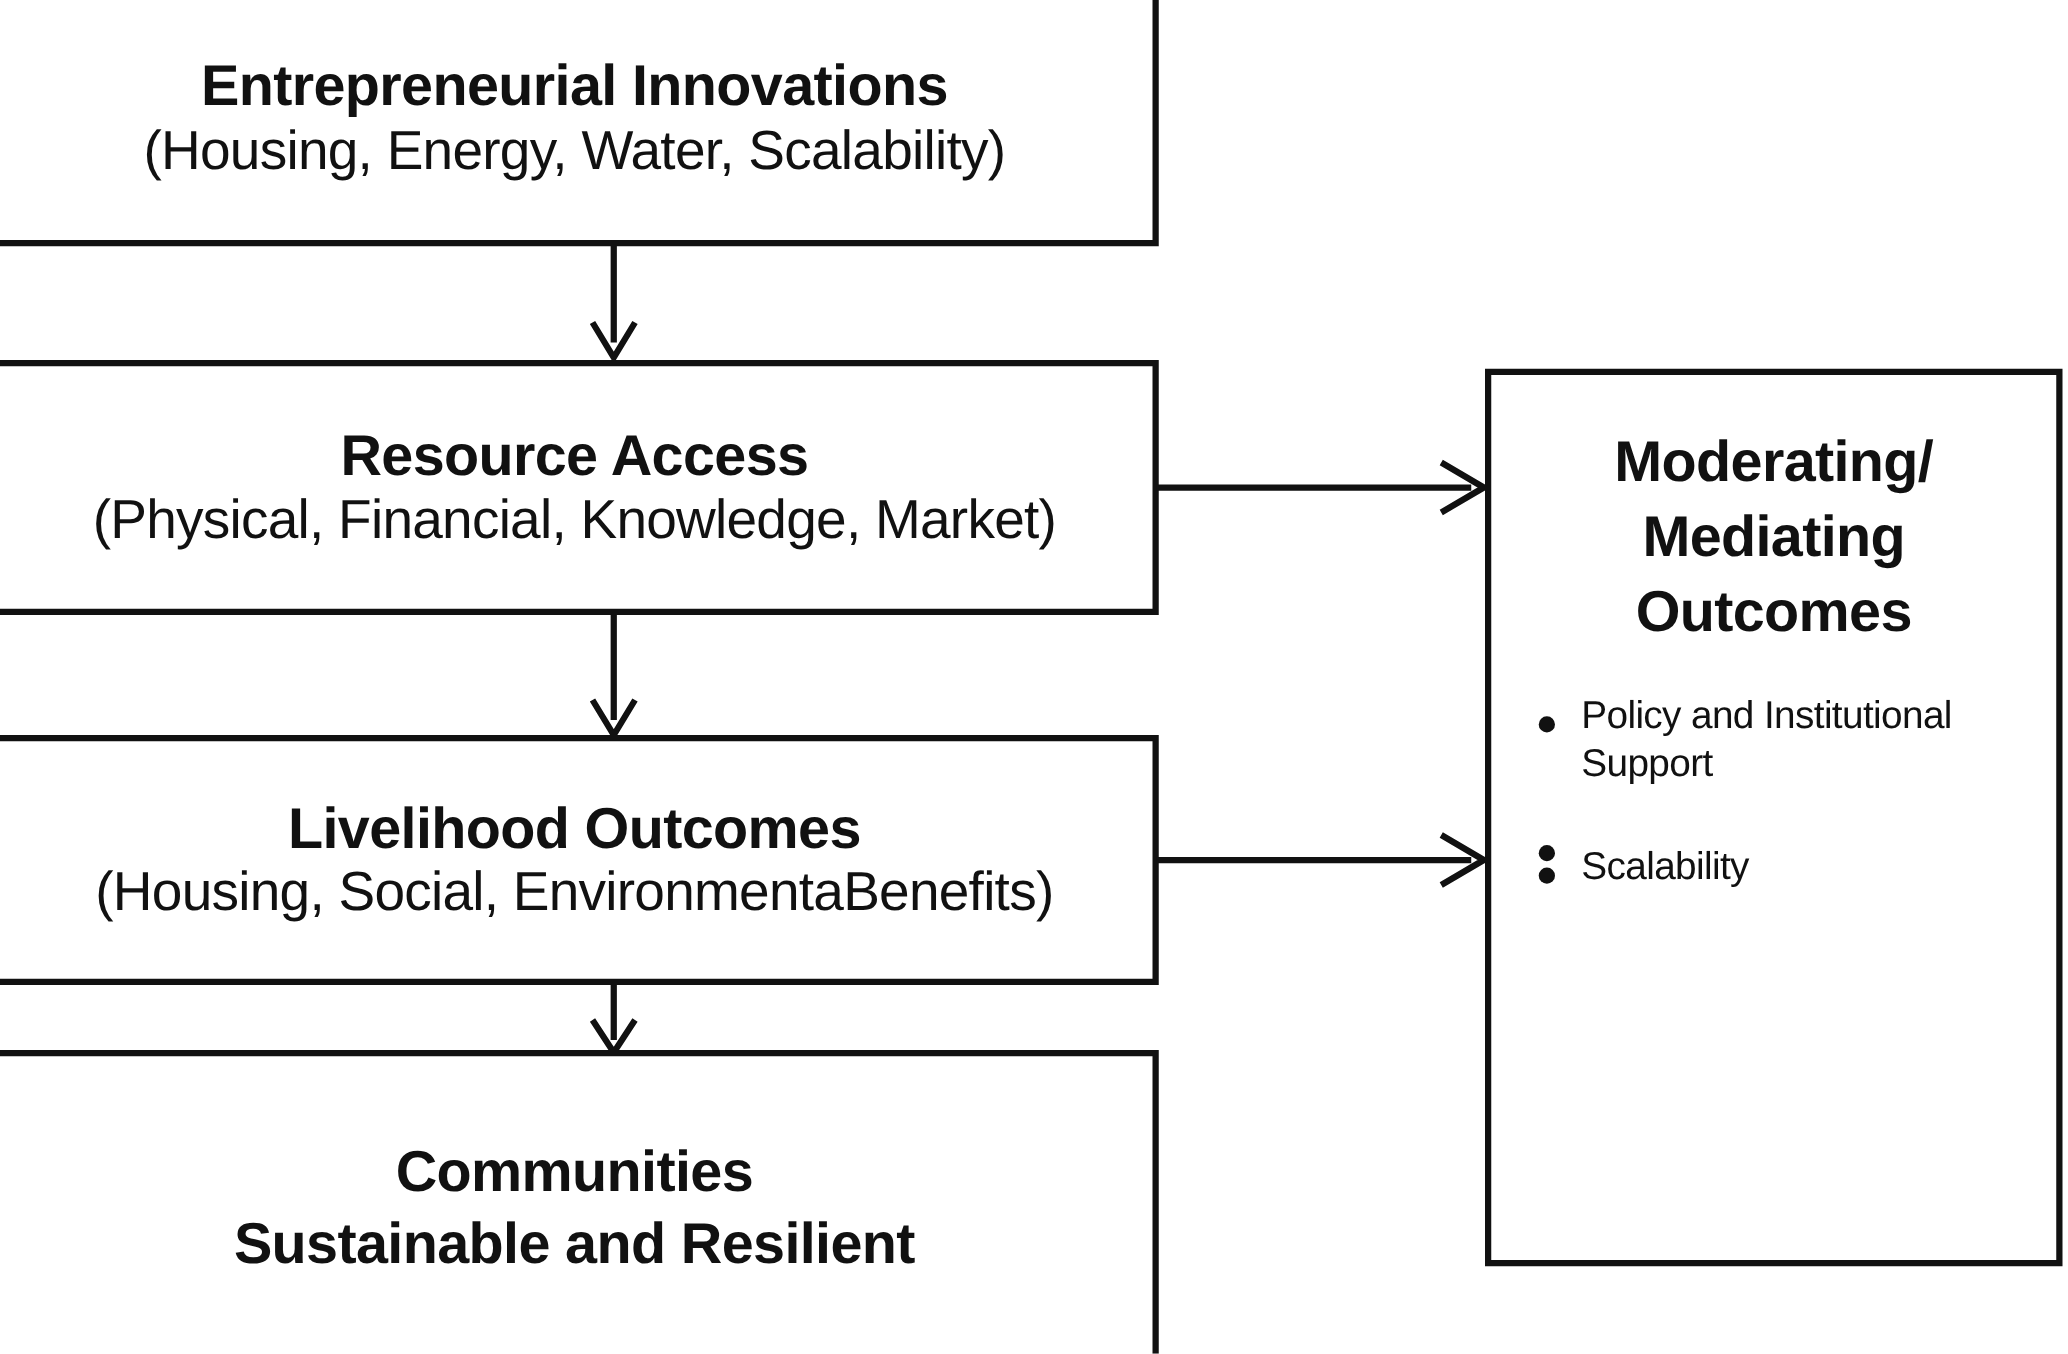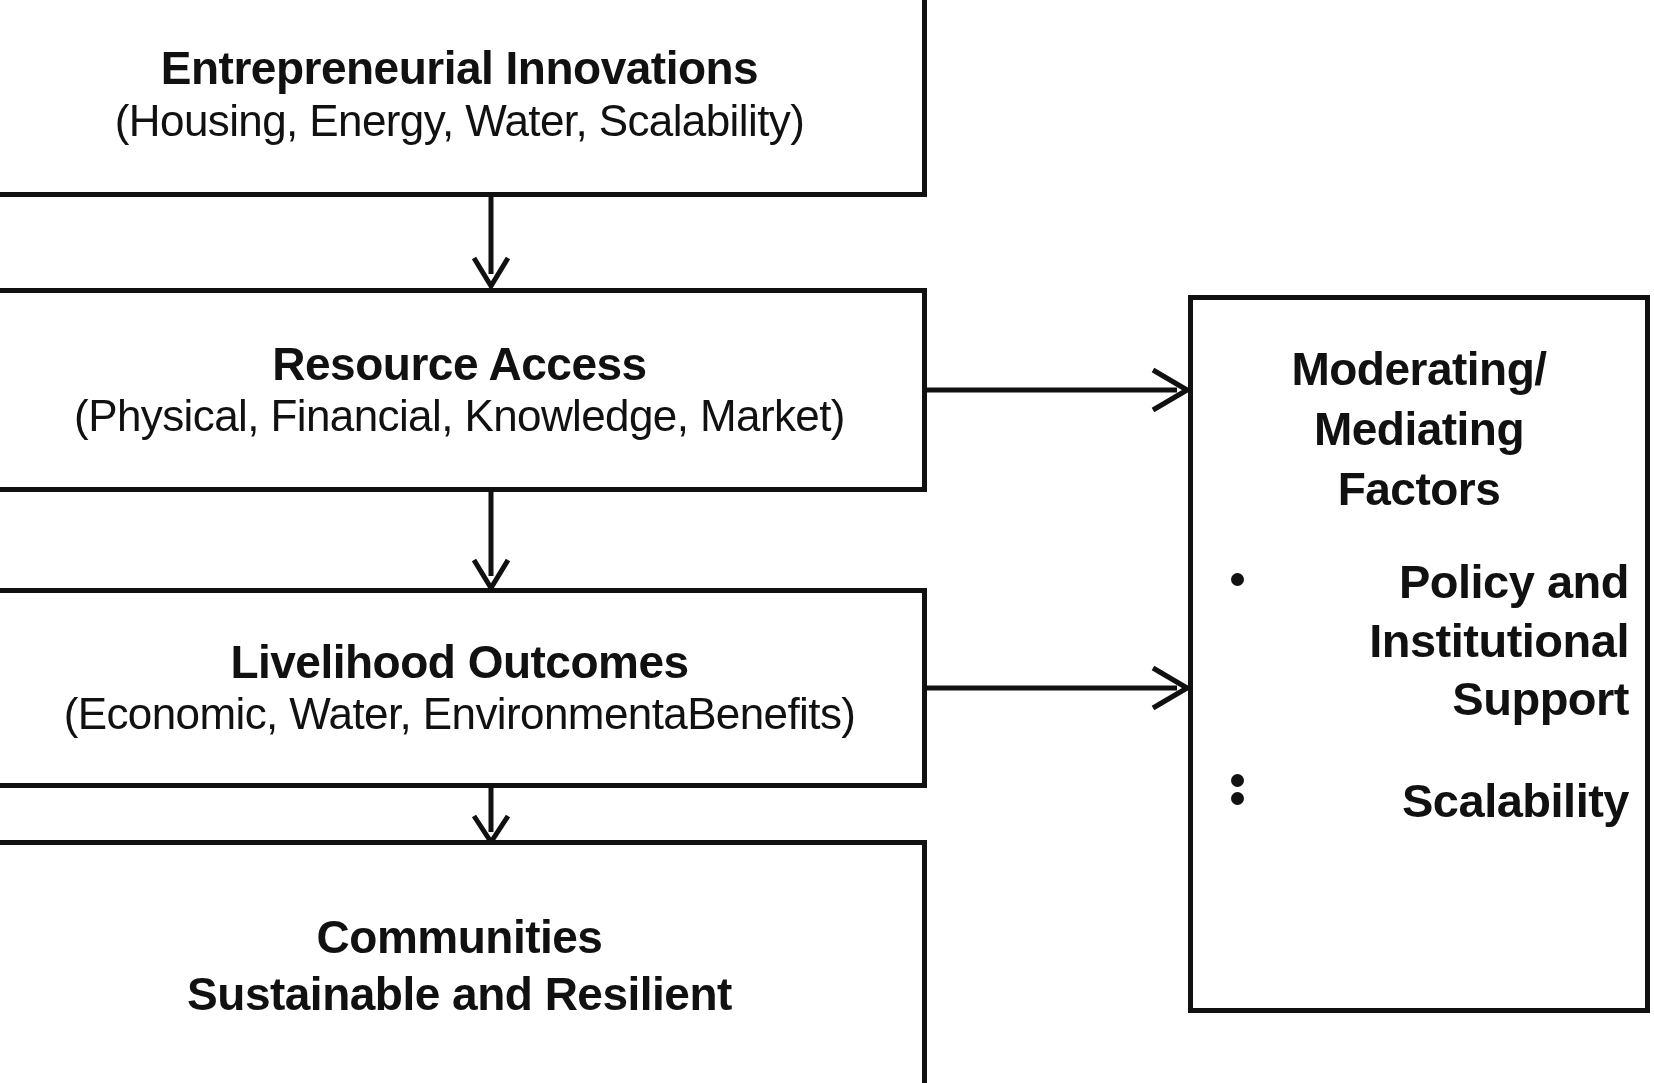--- a/index.html
+++ b/index.html
@@ -79,25 +79,24 @@
   }
   .bullet-list {
     margin: 0;
     padding: 0;
     list-style: none;
   }
   .bullet-item {
     position: relative;
     padding-left: 56px;
     margin-bottom: 26px;
-    font-size: 47px;
+    font-size: 31px;
     line-height: 1.24;
     letter-spacing: -0.5px;
-    font-weight: bold;
-    text-align: right;
+    font-weight: normal;
   }
   .bullet-item:last-child { margin-bottom: 0; margin-top: 44px; }
   .bullet-dot {
     position: absolute;
     left: 22px;
     top: 20px;
     width: 13px;
     height: 13px;
     border-radius: 50%;
     background: #111111;
@@ -140,21 +139,21 @@
 
   <div class="arrow-v" style="left:466px; top:492px; width:50px; height:98px;">
     <svg width="50" height="98" viewBox="0 0 50 98">
       <line x1="25" y1="0" x2="25" y2="84" stroke="#111111" stroke-width="5"></line>
       <polyline points="8,68 25,96 42,68" fill="none" stroke="#111111" stroke-width="5" stroke-linejoin="miter" stroke-linecap="butt"></polyline>
     </svg>
   </div>
 
   <div class="flow-box" id="box-livelihood">
     <div class="flow-title">Livelihood Outcomes</div>
-    <div class="flow-sub">(Economic, Water, EnvironmentaBenefits)</div>
+    <div class="flow-sub">(Housing, Social, EnvironmentaBenefits)</div>
   </div>
 
   <div class="arrow-h" style="left:925px; top:660px; width:265px; height:56px;">
     <svg width="265" height="56" viewBox="0 0 265 56">
       <line x1="0" y1="28" x2="252" y2="28" stroke="#111111" stroke-width="5"></line>
       <polyline points="228,8 262,28 228,48" fill="none" stroke="#111111" stroke-width="5" stroke-linejoin="miter" stroke-linecap="butt"></polyline>
     </svg>
   </div>
 
   <div class="arrow-v" style="left:466px; top:788px; width:50px; height:56px;">
@@ -166,21 +165,21 @@
 
   <div class="flow-box" id="box-communities">
     <div class="flow-title-2l">Communities</div>
     <div class="flow-title-2l">Sustainable and Resilient</div>
   </div>
 
   <div id="panel-moderating">
     <div class="panel-title">
       <div>Moderating/</div>
       <div>Mediating</div>
-      <div>Factors</div>
+      <div>Outcomes</div>
     </div>
 
     <ul class="bullet-list">
       <li class="bullet-item">
         <span class="bullet-dot"></span>
         <span>Policy and Institutional Support</span>
       </li>
       <li class="bullet-item">
         <span class="bullet-dot"></span>
       </li>

